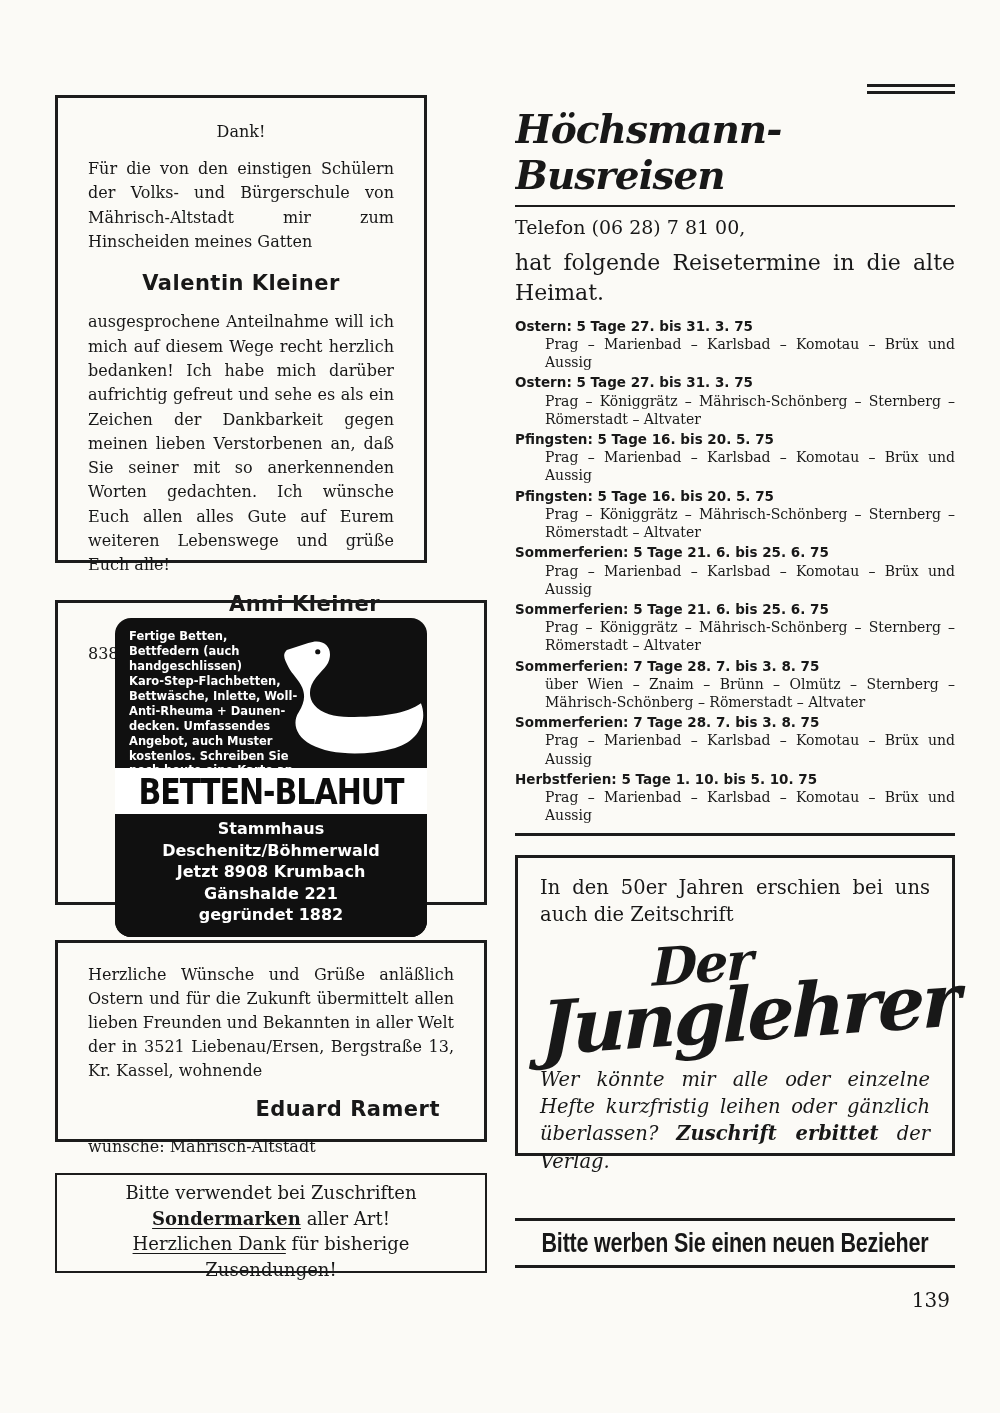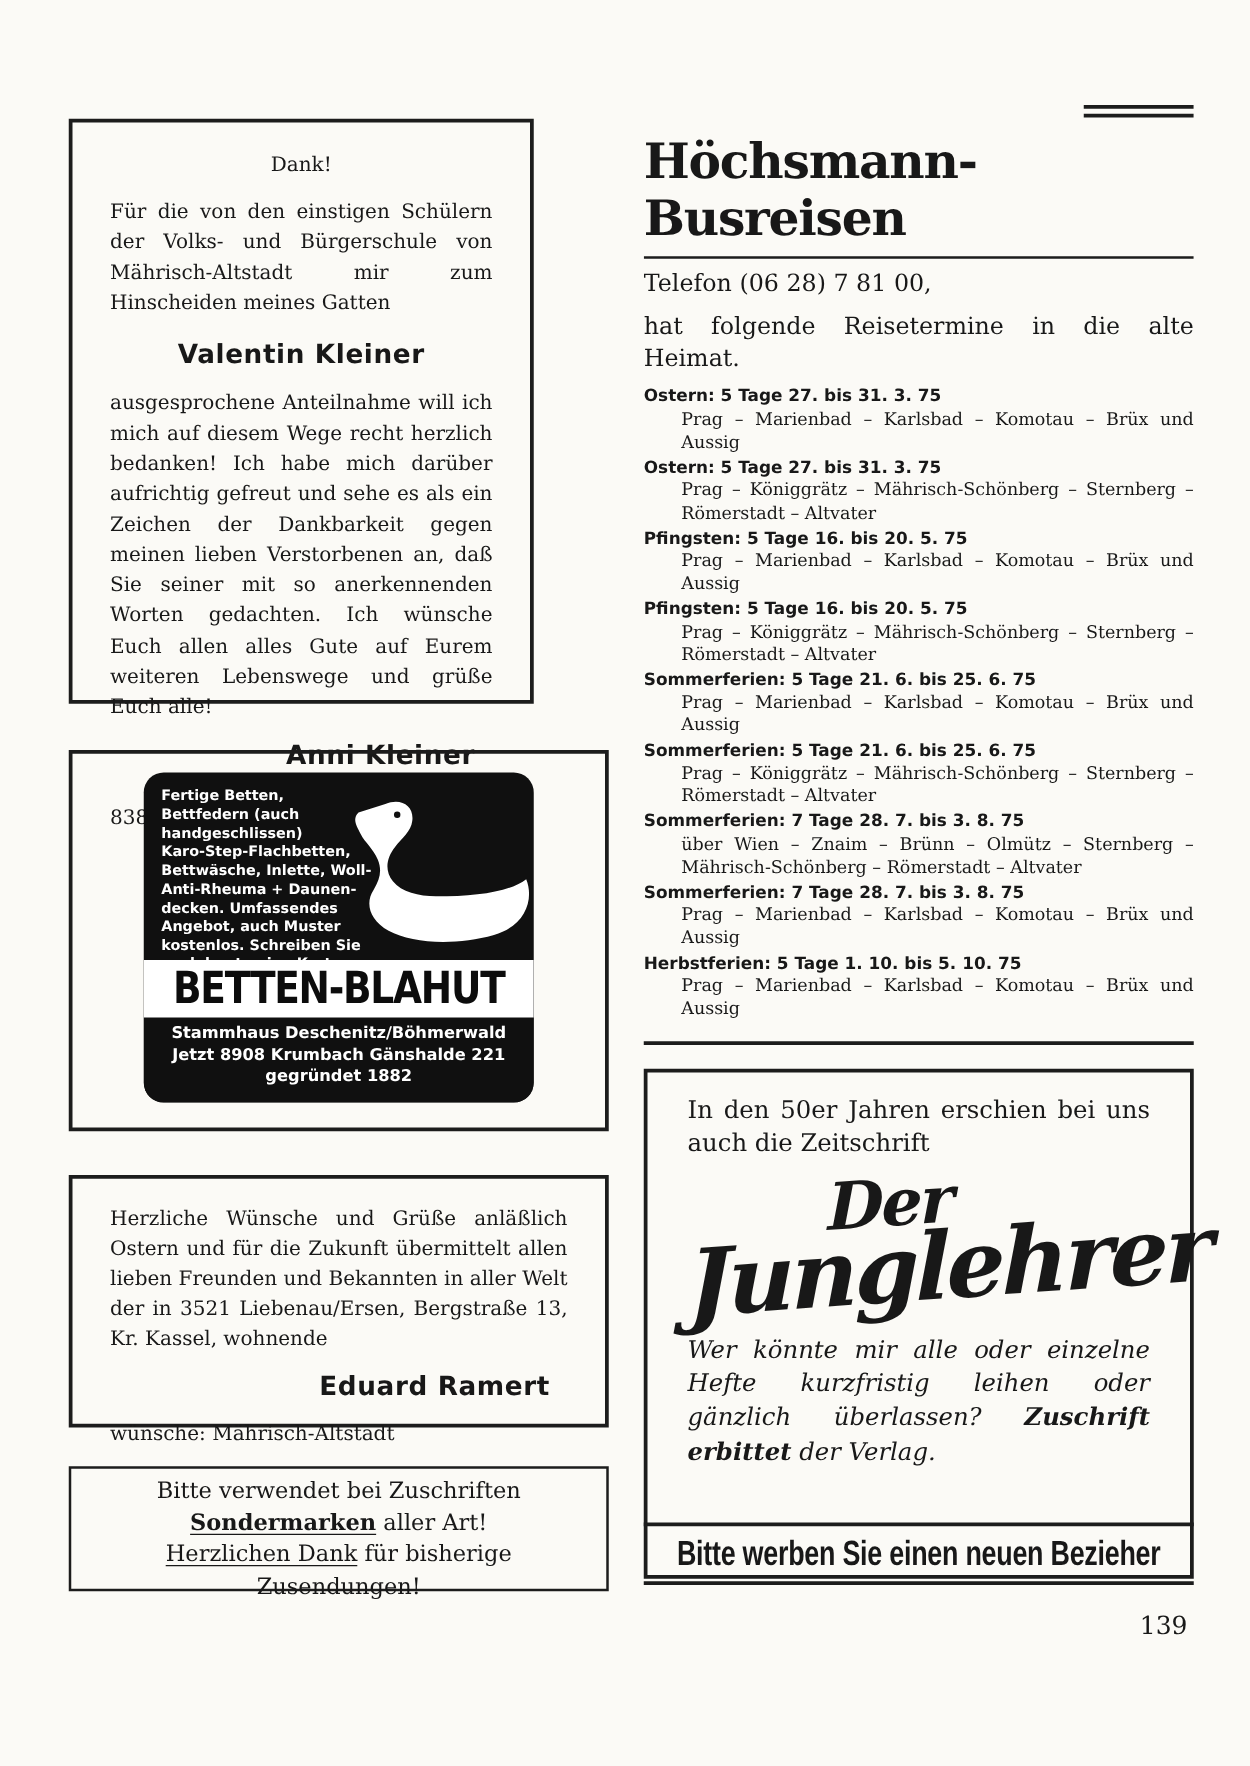--- a/index.html
+++ b/index.html
@@ -50,21 +50,21 @@
   }
   .blahut-brand-band span {
     display: inline-block;
     font-family: "DejaVu Sans", "Liberation Sans", sans-serif;
     font-weight: bold; font-size: 30px; letter-spacing: -1px;
     transform: scaleY(1.18); transform-origin: center;
   }
   .blahut-footer {
     background: #101010; text-align: center; padding: 4px 16px 11px;
     font-family: "DejaVu Sans", "Liberation Sans", sans-serif;
-    font-weight: bold; font-size: 13px; line-height: 1.35;
+    font-weight: bold; font-size: 16px; line-height: 1.35;
   }
 
   
   .ramert { left: 55px; top: 940px; width: 432px; height: 202px; padding: 20px 30px; }
   .ramert p { font-size: 16px; line-height: 1.5; }
   .former { font-size: 16px; margin-top: 16px; }
 
   
   .sondermarken {
     left: 55px; top: 1173px; width: 432px; height: 100px;
@@ -76,35 +76,35 @@
 
   
   .hochsmann {
     position: absolute; left: 515px; top: 84px; width: 440px; height: 752px;
     border-bottom: 3px solid #1c1c1c; overflow: hidden;
   }
   .corner-marks { position: absolute; top: 0; right: 0; width: 88px; }
   .corner-marks i { display: block; height: 3px; background: #1c1c1c; margin-bottom: 4px; }
   .h-logo {
     margin-top: 22px; font-family: "DejaVu Serif", serif;
-    font-weight: bold; font-size: 39px; letter-spacing: -1px;
+    font-style: italic; font-weight: bold; font-size: 39px; letter-spacing: -1px;
   }
   .h-rule { height: 2px; background: #1c1c1c; margin: 7px 0 9px; }
   .h-address { font-size: 19px; font-weight: bold; }
   .h-phone { font-size: 19px; margin-top: 4px; }
-  .h-intro { font-size: 19px; line-height: 1.38; margin: 10px 0 9px; }
+  .h-intro { font-size: 22px; line-height: 1.38; margin: 10px 0 9px; }
   .tour { margin-bottom: 3px; }
   .tour-heading {
     font-family: "DejaVu Sans", "Liberation Sans", sans-serif;
     font-weight: bold; font-size: 13.5px; line-height: 1.28;
   }
   .tour-route { font-size: 14px; line-height: 1.3; padding-left: 30px; }
 
   
-  .junglehrer { left: 515px; top: 855px; width: 440px; height: 408px; padding: 17px 32px; }
+  .junglehrer { left: 515px; top: 855px; width: 440px; height: 301px; padding: 17px 22px; }
   .j-intro { font-size: 19.5px; line-height: 1.38; }
   .j-logo { transform: rotate(-4deg) skewX(-4deg); margin: 10px 0 14px; }
   .j-der {
     font-family: "DejaVu Serif", serif; font-style: italic; font-weight: bold;
     font-size: 52px; line-height: 0.9; margin-left: 112px; letter-spacing: -2px;
   }
   .j-main {
     font-family: "DejaVu Serif", serif; font-style: italic; font-weight: bold;
     font-size: 74px; line-height: 1; text-align: center; letter-spacing: -3px; margin-top: -8px;
   }

